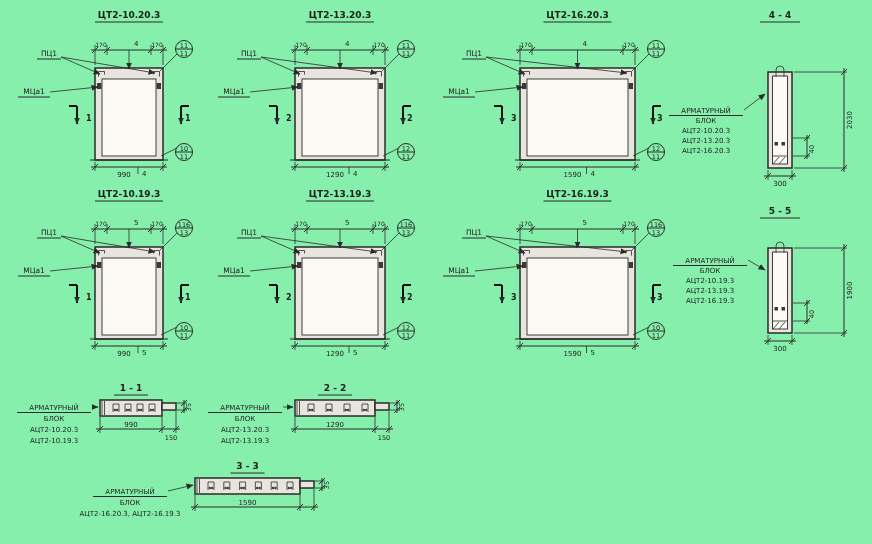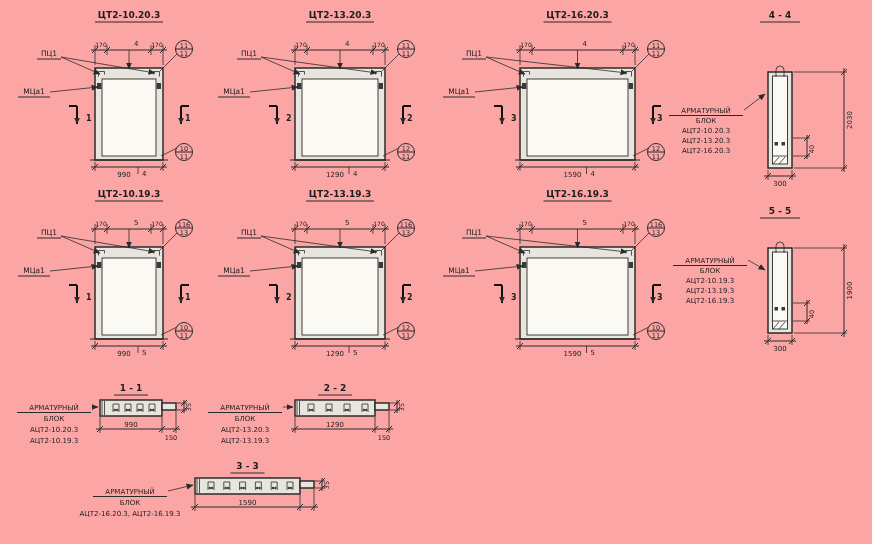--- a/index.html
+++ b/index.html
@@ -1,16 +1,16 @@
 <!DOCTYPE html>
 <html><head>
 <meta charset="utf-8">
 <style>
   html,body{margin:0;padding:0;background:#ffffff;}
-  .sheet{position:relative;width:872px;height:544px;background:#fca5a5;overflow:hidden;
+  .sheet{position:relative;width:872px;height:544px;background:#86efac;overflow:hidden;
          font-family:"DejaVu Sans",sans-serif;}
   svg{display:block;}
   svg text{fill:#1d1d1d;font-family:"DejaVu Sans",sans-serif;}
   .ln{stroke:#2b2b2b;stroke-width:1;fill:none;}
   .thin{stroke:#2b2b2b;stroke-width:0.8;fill:none;}
   .thick{stroke:#111111;stroke-width:2;fill:none;}
   .wall{fill:#e7e5dd;stroke:#2b2b2b;stroke-width:1.5;}
   .inner{fill:#faf9f4;stroke:#2b2b2b;stroke-width:0.9;}
   .dark{fill:#3a3a3a;stroke:none;}
   .bub{fill:none;stroke:#2b2b2b;stroke-width:1;}

